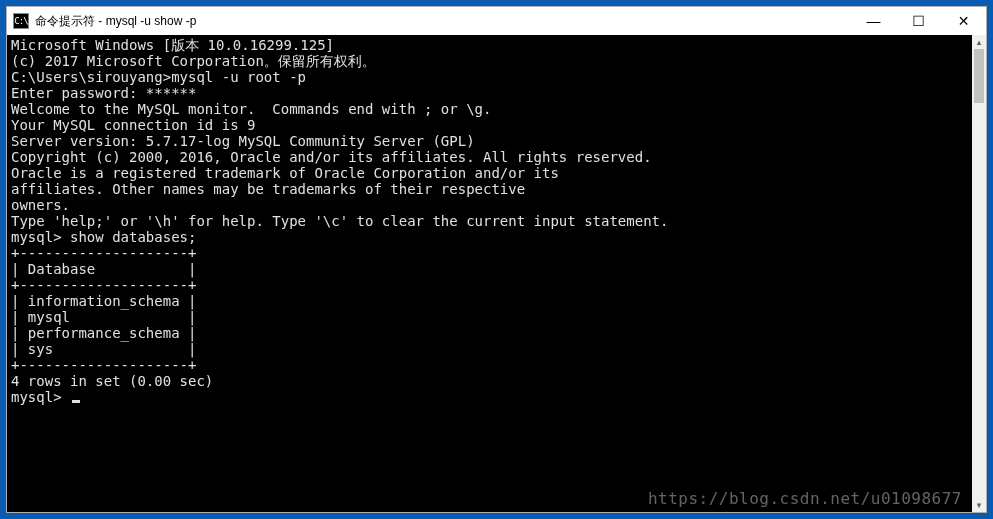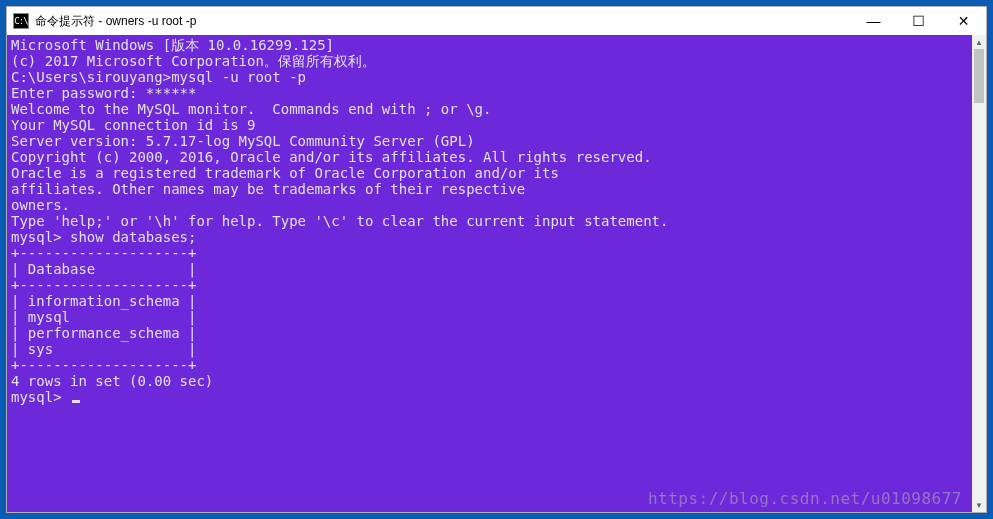--- a/index.html
+++ b/index.html
@@ -35,21 +35,21 @@
     }
     .titlebar .title-text { flex: 0 0 auto; }
     .titlebar .spacer { flex: 1; }
     .titlebar .win-btn {
       width: 45px; height: 28px;
       display: flex; align-items: center; justify-content: center;
       font-size: 14px; color: #000;
     }
     .terminal-area {
       flex: 1;
-      background: #6d28d9;
+      background: #000000;
       position: relative;
       overflow: hidden;
     }
     .terminal-content {
       position: absolute;
       top: 0; left: 0; right: 14px; bottom: 0;
       padding: 2px 4px;
       font-family: "NSimSun", "SimSun", "Consolas", monospace;
       font-size: 14px;
       line-height: 16px;
@@ -97,21 +97,21 @@
     }
   </style>
 </head>
 <body>
 
 <div class="window-frame">
   <div class="window-inner">
 
     <div class="titlebar">
       <div class="sys-icon">C:\</div>
-      <div class="title-text">命令提示符 - owners  -u root -p</div>
+      <div class="title-text">命令提示符 - mysql  -u show -p</div>
       <div class="spacer"></div>
       <div class="win-btn">—</div>
       <div class="win-btn">☐</div>
       <div class="win-btn close">✕</div>
     </div>
 
     <div class="terminal-area">
       <div class="terminal-content" id="term"><div>Microsoft Windows [版本 10.0.16299.125]</div><div>(c) 2017 Microsoft Corporation。保留所有权利。</div><div></div><div>C:\Users\sirouyang&gt;mysql -u root -p</div><div>Enter password: ******</div><div>Welcome to the MySQL monitor.  Commands end with ; or \g.</div><div>Your MySQL connection id is 9</div><div>Server version: 5.7.17-log MySQL Community Server (GPL)</div><div></div><div>Copyright (c) 2000, 2016, Oracle and/or its affiliates. All rights reserved.</div><div></div><div>Oracle is a registered trademark of Oracle Corporation and/or its</div><div>affiliates. Other names may be trademarks of their respective</div><div>owners.</div><div></div><div>Type 'help;' or '\h' for help. Type '\c' to clear the current input statement.</div><div></div><div>mysql&gt; show databases;</div><div>+--------------------+</div><div>| Database           |</div><div>+--------------------+</div><div>| information_schema |</div><div>| mysql              |</div><div>| performance_schema |</div><div>| sys                |</div><div>+--------------------+</div><div>4 rows in set (0.00 sec)</div><div></div><div>mysql&gt; <span class="cursor-block"></span></div></div>
 
       <div class="scrollbar">

